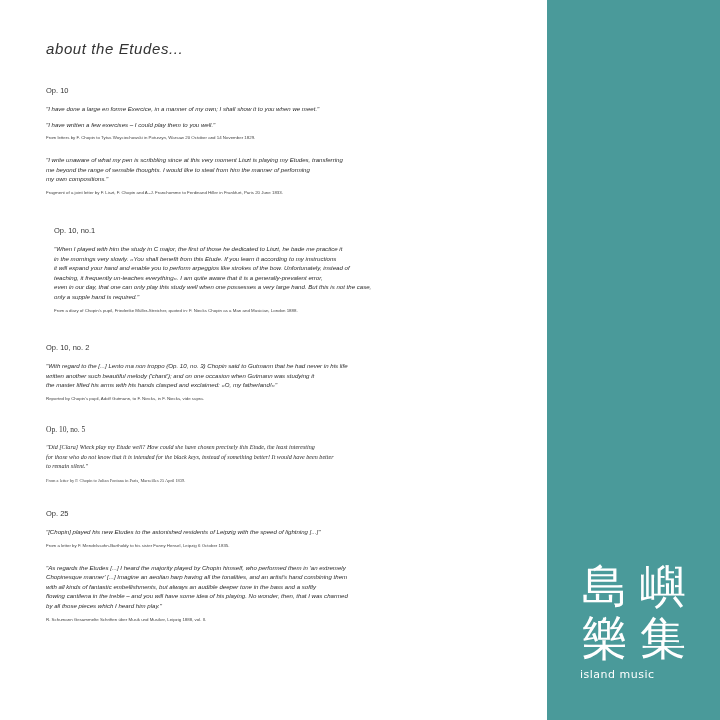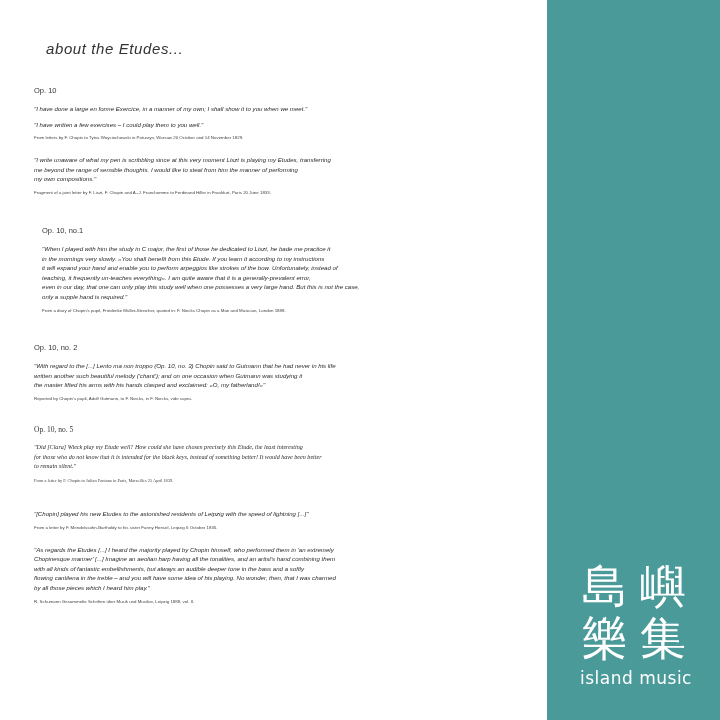--- a/index.html
+++ b/index.html
@@ -7,37 +7,37 @@
     body { position: relative; font-family: "Liberation Sans", sans-serif; color: #2a2a2a; }
 
     .page { position: absolute; left: 0; top: 0; width: 547px; height: 720px; background: #ffffff; }
     .panel { position: absolute; left: 547px; top: 0; width: 173px; height: 720px; background: #4a9a9a; }
 
     .title {
       position: absolute; left: 46px; top: 40px;
       font-size: 15px; font-style: italic; letter-spacing: 0.6px; color: #333;
     }
 
-    .section { position: absolute; left: 34px; width: 470px; }
+    .section { position: absolute; left: 46px; width: 470px; }
     .op-label { font-size: 7.5px; color: #333; margin-bottom: 9px; }
     .quote {
       font-size: 6.1px; font-style: italic; line-height: 9.6px; color: #2a2a2a;
       white-space: pre-line; margin-bottom: 6px;
     }
     .source { font-size: 4.4px; color: #444; line-height: 6px; margin-bottom: 14px; }
 
     .logo { position: absolute; left: 580px; top: 560px; width: 110px; height: 132px; }
     .logo-row { display: flex; gap: 8px; }
     .logo-char {
       font-family: "DejaVu Sans", sans-serif; color: #ffffff;
       font-size: 46px; line-height: 52px; font-weight: 300; width: 50px; text-align: center;
     }
     .logo-text {
       font-family: "DejaVu Sans", sans-serif; color: #ffffff;
-      font-size: 17px; letter-spacing: 0.5px; margin-top: 4px; white-space: nowrap;
+      font-size: 11px; letter-spacing: 0.5px; margin-top: 4px; white-space: nowrap;
     }
   </style>
 </head>
 <body>
 
 <div class="page">
   <div class="title">about the Etudes...</div>
 
   <div class="section" style="top:86px;">
     <div class="op-label">Op. 10</div>
@@ -71,20 +71,21 @@
 
   <div class="section" style="top:425px;font-family:Liberation Serif, serif;">
     <div class="op-label">Op. 10, no. 5</div>
     <div class="quote">"Did [Clara] Wieck play my Etude well? How could she have chosen precisely this Etude, the least interesting
 for those who do not know that it is intended for the black keys, instead of something better! It would have been better
 to remain silent."</div>
     <div class="source">From a letter by F. Chopin to Julian Fontana in Paris, Marseilles 25 April 1839.</div>
   </div>
 
   <div class="section" style="top:509px;">
+    <div class="op-label">Op. 25</div>
     <div class="quote">"[Chopin] played his new Etudes to the astonished residents of Leipzig with the speed of lightning [...]"</div>
     <div class="source">From a letter by F. Mendelssohn-Bartholdy to his sister Fanny Hensel, Leipzig 6 October 1835.</div>
     <div class="quote">"As regards the Etudes [...] I heard the majority played by Chopin himself, who performed them in 'an extremely
 Chopinesque manner' [...] Imagine an aeolian harp having all the tonalities, and an artist's hand combining them
 with all kinds of fantastic embellishments, but always an audible deeper tone in the bass and a softly
 flowing cantilena in the treble – and you will have some idea of his playing. No wonder, then, that I was charmed
 by all those pieces which I heard him play."</div>
     <div class="source">R. Schumann Gesammelte Schriften über Musik und Musiker, Leipzig 1888, vol. II.</div>
   </div>
 </div>

